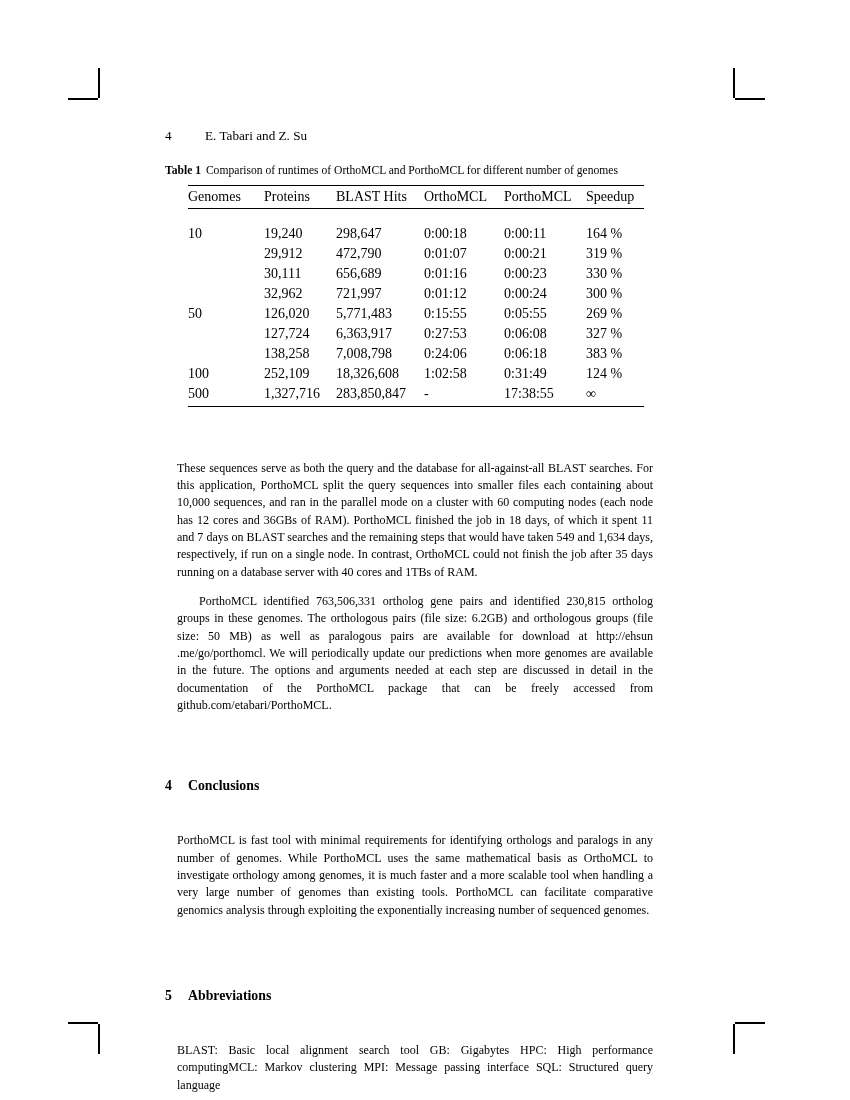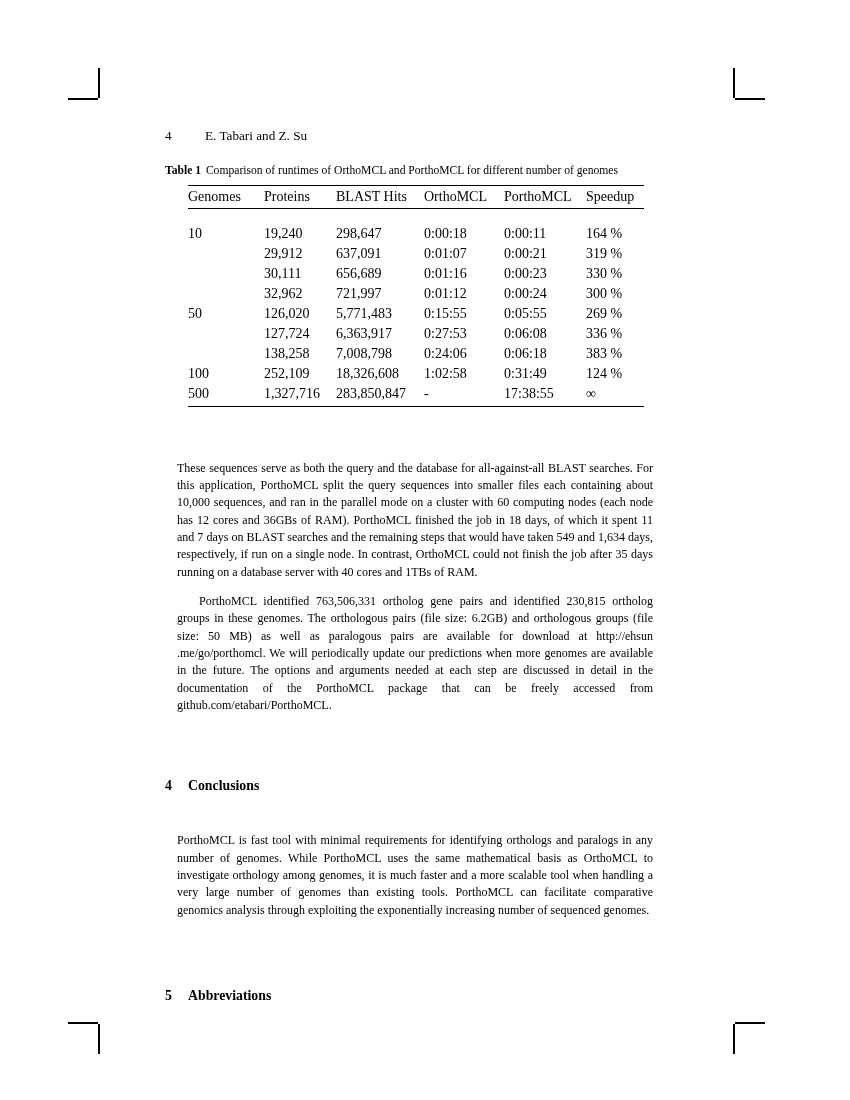--- a/index.html
+++ b/index.html
@@ -188,21 +188,21 @@
             <td>10</td>
             <td>19,240</td>
             <td>298,647</td>
             <td>0:00:18</td>
             <td>0:00:11</td>
             <td>164 %</td>
           </tr>
           <tr>
             <td></td>
             <td>29,912</td>
-            <td>637,091</td>
+            <td>472,790</td>
             <td>0:01:07</td>
             <td>0:00:21</td>
             <td>319 %</td>
           </tr>
           <tr>
             <td></td>
             <td>30,111</td>
             <td>656,689</td>
             <td>0:01:16</td>
             <td>0:00:23</td>
@@ -223,21 +223,21 @@
             <td>0:15:55</td>
             <td>0:05:55</td>
             <td>269 %</td>
           </tr>
           <tr>
             <td></td>
             <td>127,724</td>
             <td>6,363,917</td>
             <td>0:27:53</td>
             <td>0:06:08</td>
-            <td>336 %</td>
+            <td>327 %</td>
           </tr>
           <tr>
             <td></td>
             <td>138,258</td>
             <td>7,008,798</td>
             <td>0:24:06</td>
             <td>0:06:18</td>
             <td>383 %</td>
           </tr>
           <tr>
@@ -277,15 +277,16 @@
 
     <div class="gap-abbrev-top"></div>
 
     <h2 class="section">
       <span class="secnum">5</span>
       <span class="sectitle">Abbreviations</span>
     </h2>
 
     <div class="gap-section-gap"></div>
 
+    <p class="body">BLAST: Basic local alignment search tool GB: Gigabytes HPC: High performance computingMCL: Markov clustering MPI: Message passing interface SQL: Structured query language</p>
 
   </div>
 </div>
 
 </body></html>

